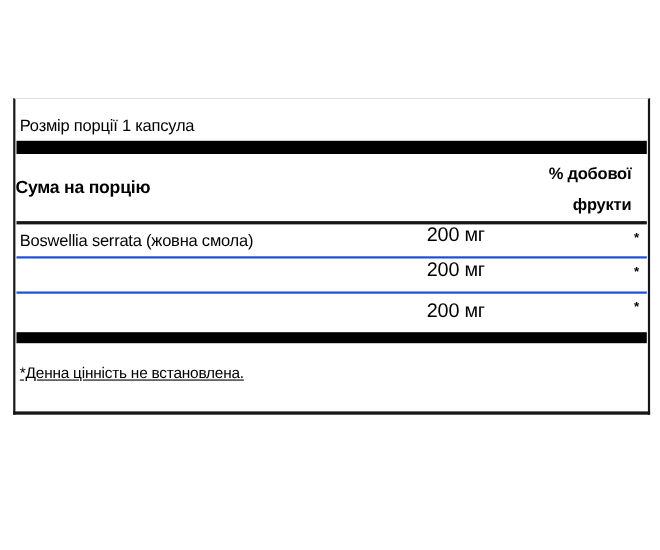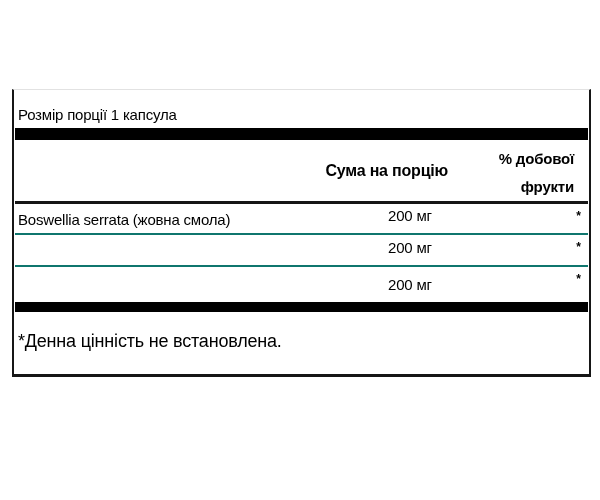--- a/index.html
+++ b/index.html
@@ -51,21 +51,21 @@
   }
   .header-row {
     position: relative;
     height: 61px;
   }
   .amount-header {
     position: absolute;
     left: 0;
     top: 22px;
     width: 434px;
-    text-align: right;
+    text-align: left;
     font-weight: bold;
     font-size: 16px;
     letter-spacing: -0.2px;
   }
   .dv-header {
     position: absolute;
     right: 15px;
     top: 5px;
     text-align: right;
     font-weight: bold;
@@ -75,53 +75,54 @@
   }
   .header-rule {
     height: 0;
     border-bottom: 3px solid #161616;
     margin: 0 1px;
   }
   .ing-row {
     position: relative;
     height: 31px;
     box-sizing: border-box;
-    border-bottom: 2px solid #0f766e;
+    border-bottom: 2px solid #1d4ed8;
     margin: 0 1px;
   }
   .ing-row.r2 { height: 32px; }
   .ing-row.r3 { height: 35px; border-bottom: none; }
   .ing-name {
     position: absolute;
     left: 3px;
     bottom: 5px;
     font-size: 15px;
     letter-spacing: -0.2px;
     white-space: nowrap;
   }
   .ing-amount {
     position: absolute;
     left: 373px;
     bottom: 9px;
-    font-size: 15px;
+    font-size: 18px;
     letter-spacing: -0.2px;
     white-space: nowrap;
   }
   .ing-dv {
     position: absolute;
     right: 7px;
     top: 5px;
     font-size: 12px;
     font-weight: bold;
   }
   .footnote {
     padding: 19px 4px 0 4px;
-    font-size: 18px;
+    font-size: 14px;
     letter-spacing: -0.2px;
     white-space: nowrap;
+    text-decoration: underline;
   }
 </style>
 </head>
 <body>
 
 <div class="page">
   <div class="label-box">
 
     <div class="serving">
       <span>Розмір порції 1 капсула</span>

